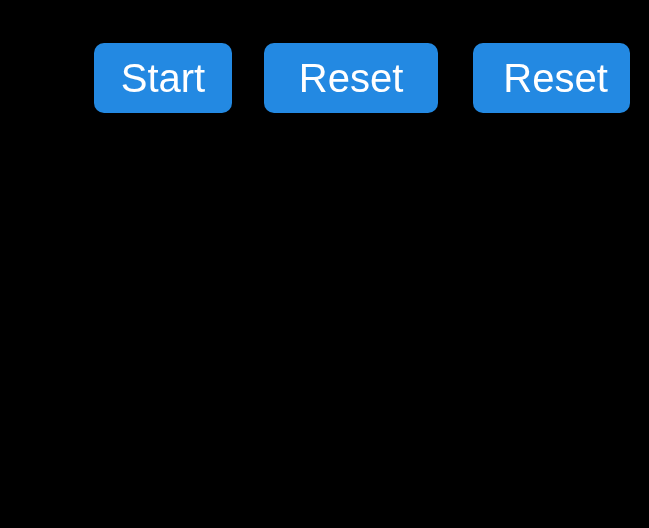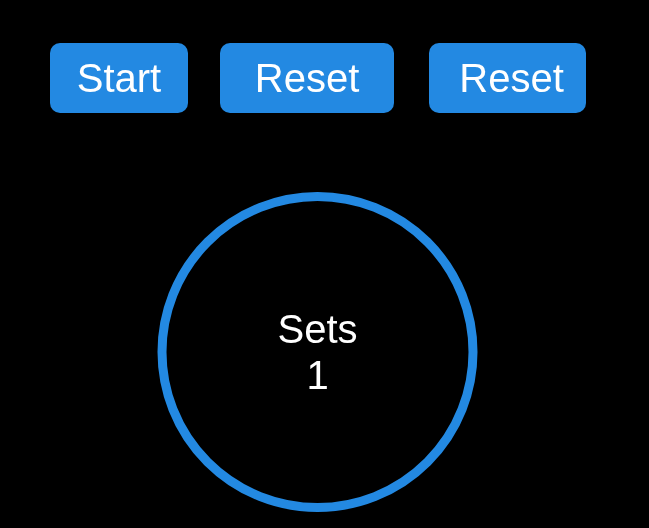--- a/index.html
+++ b/index.html
@@ -115,38 +115,26 @@
     text-align: center;
   }
 </style>
 </head>
 <body style="background: rgb(0, 0, 0);">
 
 <div id="app" style="background: rgb(0, 0, 0);">
 
   <div class="button-row">
 
-    <button class="ctrl-btn btn-start" style="background: rgb(35, 137, 226); color: rgb(255, 255, 255);">Start</button>
+    <button class="ctrl-btn btn-start" style="background: rgb(35, 137, 226); color: rgb(255, 255, 255); margin-left: 44px;">Start</button>
 
     <div class="btn-gap-a"></div>
 
     <button class="ctrl-btn btn-pause" style="background: rgb(35, 137, 226); color: rgb(255, 255, 255);">Reset</button>
 
     <div class="btn-gap-b"></div>
 
     <button class="ctrl-btn btn-reset" style="background: rgb(35, 137, 226); color: rgb(255, 255, 255);">Reset</button>
 
   </div>
 
-  <div class="ring-wrap">
-
-    <svg class="ring-svg" viewBox="0 0 321 320" xmlns="http://www.w3.org/2000/svg">
-      <circle cx="160.5" cy="160" r="155.5" fill="none" stroke="#2389e2" stroke-width="9"></circle>
-    </svg>
-
-    <div class="ring-center">
-      <div class="ring-label" style="color: rgb(255, 255, 255);">Sets</div>
-      <div class="ring-value" style="color: rgb(255, 255, 255);">1</div>
-    </div>
-
-  </div>
 
 </div>
 
 </body></html>

